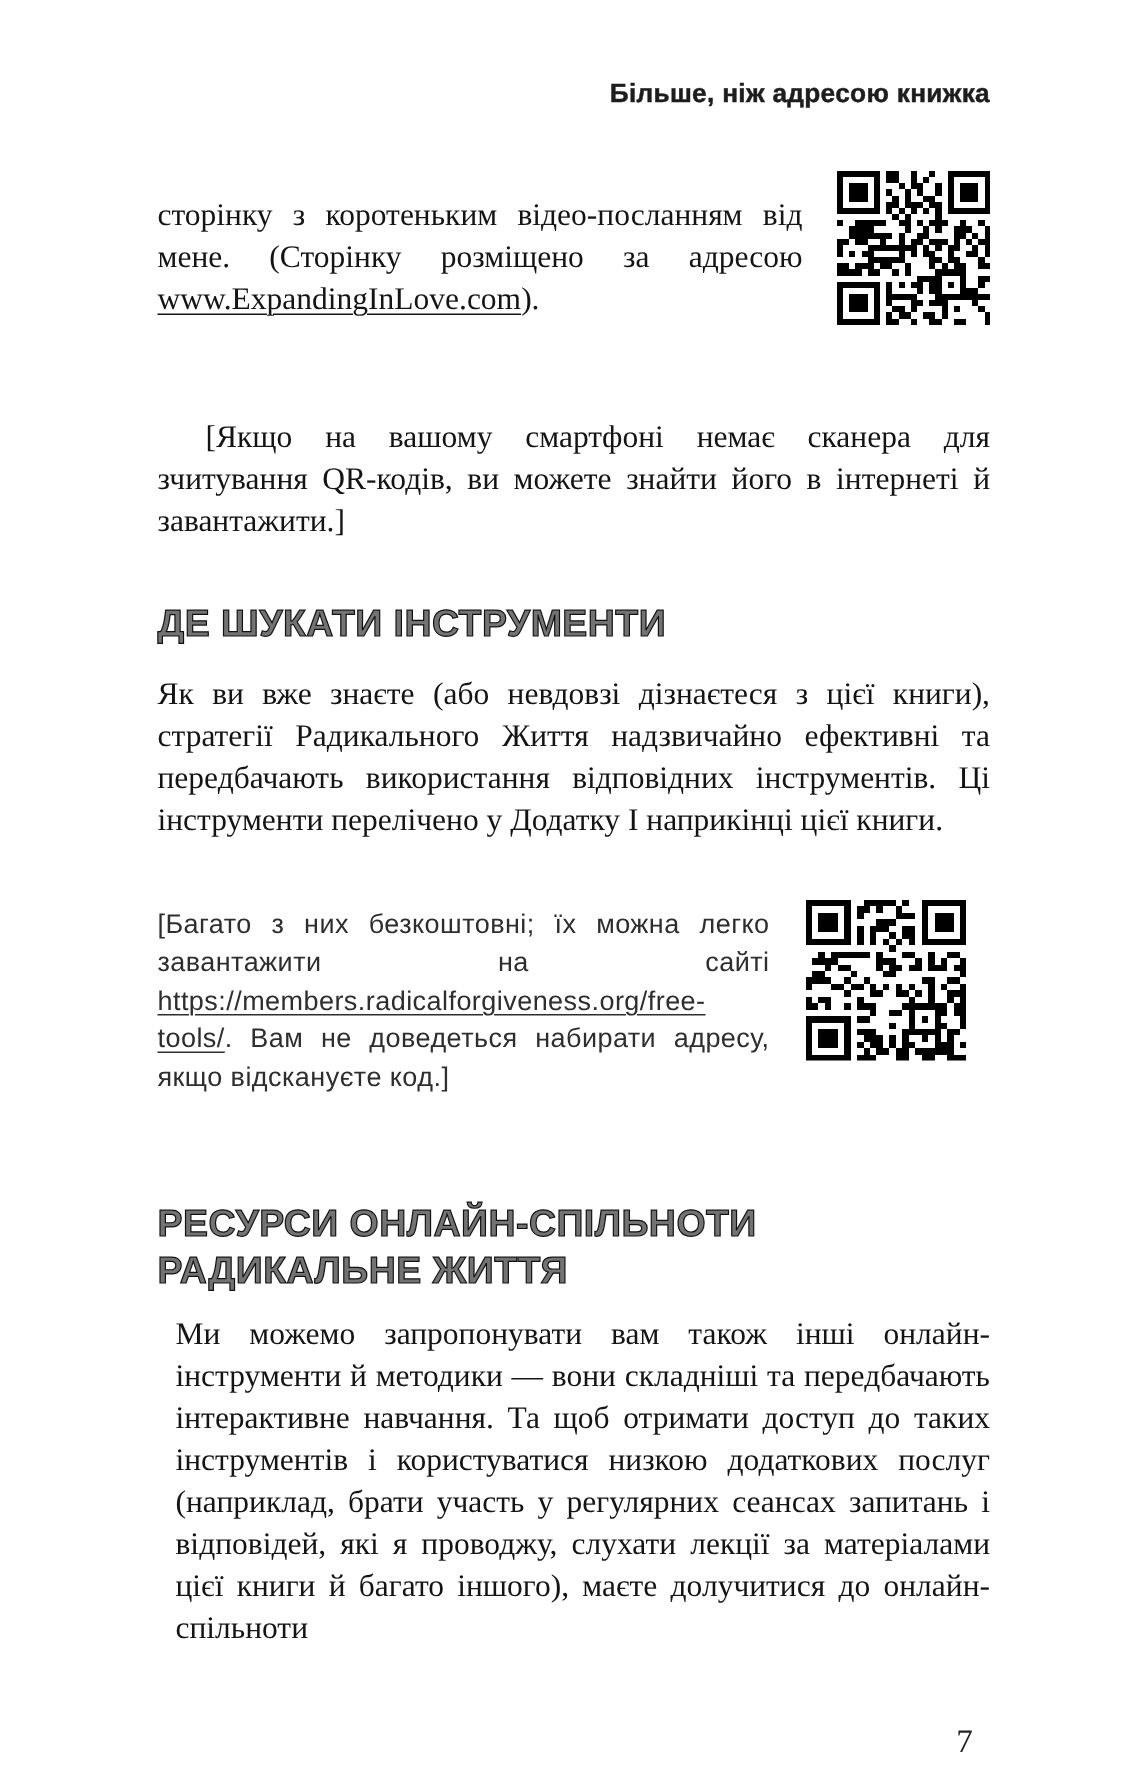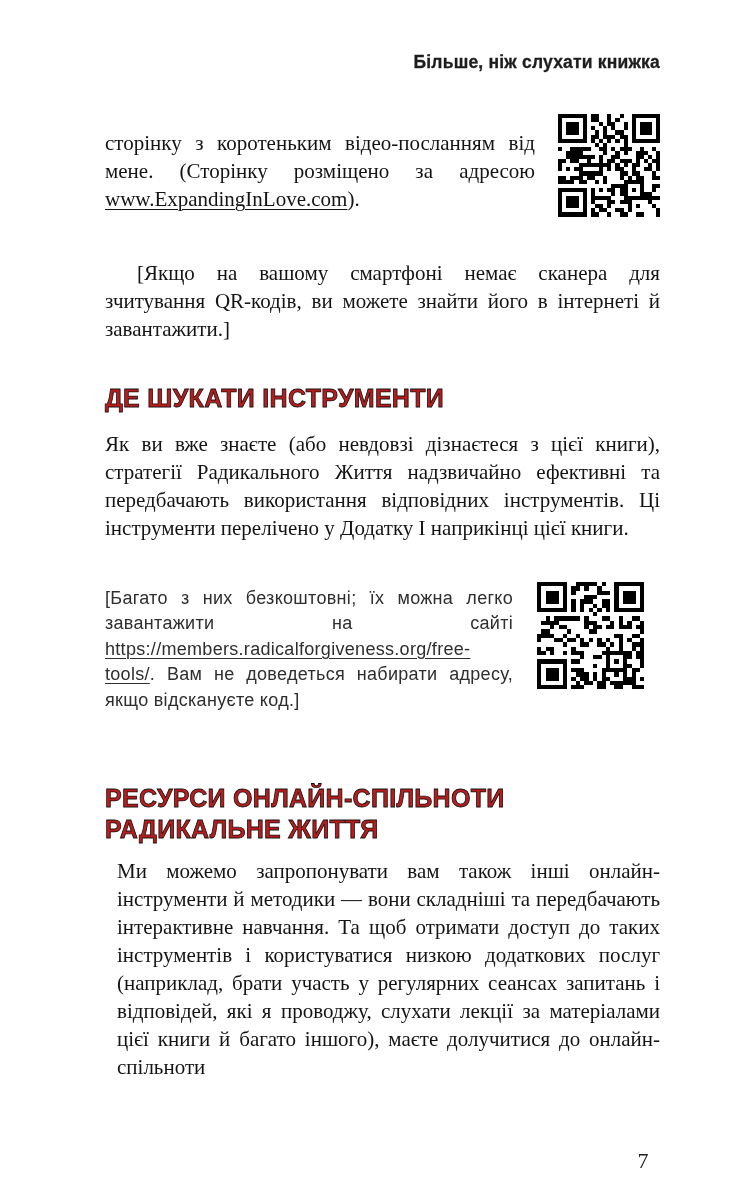--- a/index.html
+++ b/index.html
@@ -36,28 +36,28 @@
   }
   .intro-row {
     margin-top: 40px;
     display: flex;
     justify-content: space-between;
     align-items: flex-start;
   }
   .intro-row .serif-para { width: 430px; margin-top: 17px; }
   .qr-box { flex: 0 0 auto; line-height: 0; }
   .qr-box-1 { margin-top: 2px; }
-  .scanner-note { margin-top: 42px; text-indent: 32px; }
+  .scanner-note { margin-top: 60px; text-indent: 32px; }
   .section-heading {
     font-family: "Liberation Sans", sans-serif;
     font-weight: 700;
     font-size: 25px;
     line-height: 31px;
     letter-spacing: 0.3px;
-    color: #b91c1c;
+    color: #737373;
     -webkit-text-stroke: 0.8px #111111;
   }
   .heading-1 { margin-top: 40px; }
   .tools-para { margin-top: 16px; }
   .note-row {
     margin-top: 40px;
     display: flex;
     justify-content: space-between;
     align-items: flex-start;
   }
@@ -90,21 +90,21 @@
     text-align: center;
     font-size: 22px;
     color: #222222;
   }
 </style>
 </head>
 <body>
 
 <div class="page">
 
-  <div class="running-header">Більше, ніж слухати книжка</div>
+  <div class="running-header">Більше, ніж адресою книжка</div>
 
   <div class="intro-row">
     <p class="serif-para"><span>сторінку з коротеньким відео-посланням від мене. (Сторінку розміщено за адресою </span><a class="inline-link">www.ExpandingInLove.com</a><span>).</span></p>
     <div class="qr-box qr-box-1" id="qr1"><svg xmlns="http://www.w3.org/2000/svg" width="102.49999999999999" height="102.49999999999999" shape-rendering="crispEdges">
           <rect x="0" y="0" width="4.1" height="4.1" fill="#000000"></rect>
           <rect x="4.1" y="0" width="4.1" height="4.1" fill="#000000"></rect>
           <rect x="8.2" y="0" width="4.1" height="4.1" fill="#000000"></rect>
           <rect x="12.299999999999999" y="0" width="4.1" height="4.1" fill="#000000"></rect>
           <rect x="16.4" y="0" width="4.1" height="4.1" fill="#000000"></rect>
           <rect x="20.5" y="0" width="4.1" height="4.1" fill="#000000"></rect>

